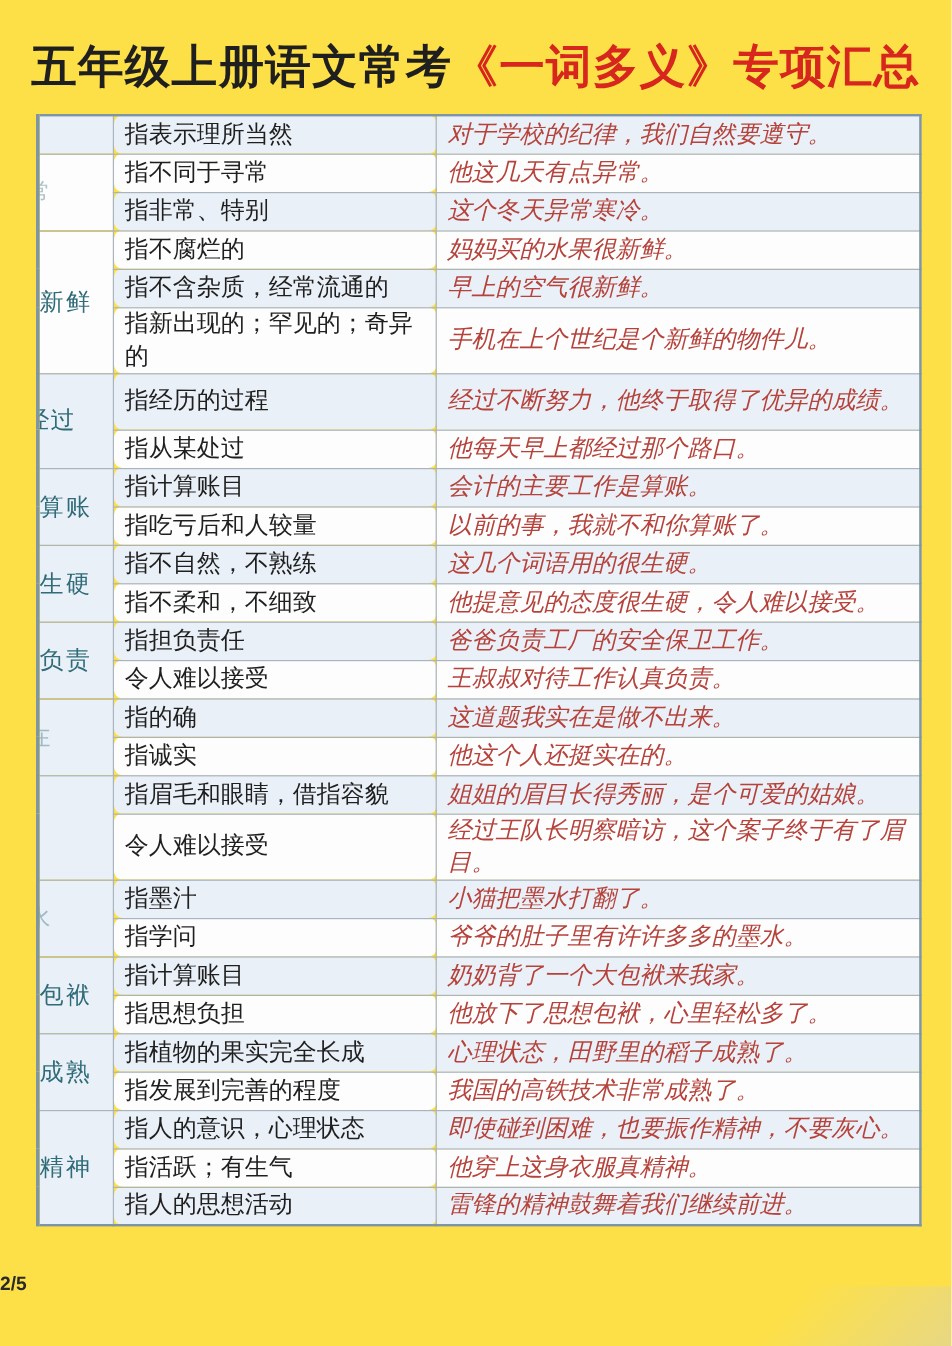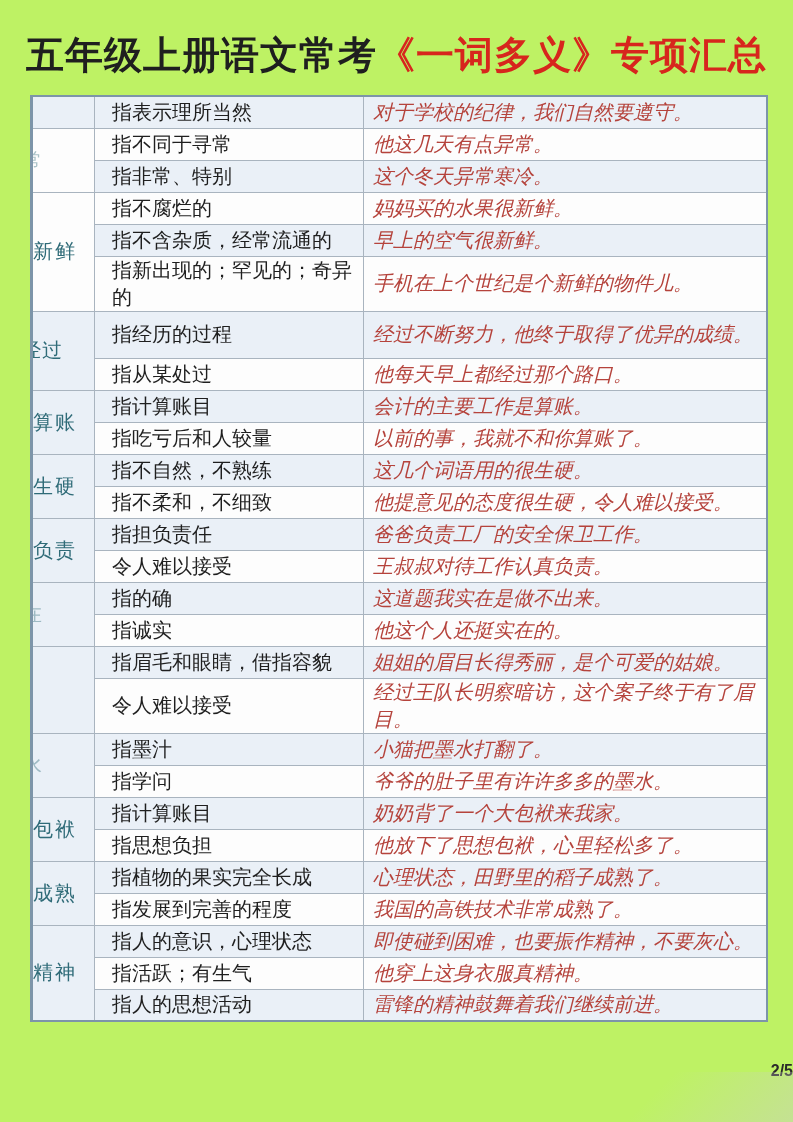--- a/index.html
+++ b/index.html
@@ -11,21 +11,21 @@
     --grid-line: #a9b4bf;
     --outer-line: #7d95a9;
     --ink-black: #1f1f1f;
   }
   * { margin: 0; padding: 0; box-sizing: border-box; }
   html, body { background: #ffffff; }
   .page {
     position: relative;
     width: 793px;
     height: 1122px;
-    background: #bef264;
+    background: #fde047;
     overflow: hidden;
     font-family: "Liberation Serif", "DejaVu Serif", serif;
   }
   .title {
     position: absolute;
     top: 30px;
     left: 0;
     width: 100%;
     text-align: center;
     font-size: 38px;
@@ -64,40 +64,41 @@
     font-size: 20px;
     letter-spacing: 2px;
     white-space: nowrap;
   }
   td.word-cell .word-text { display: inline-block; }
   td.word-cell.vis-partial { text-align: left; }
   td.word-cell.vis-partial .word-text { margin-left: -12px; letter-spacing: 1px; }
   td.word-cell.vis-sliver { text-align: left; }
   td.word-cell.vis-sliver .word-text { margin-left: -33px; opacity: 0.4; }
   td.meaning-cell {
-    padding-left: 17px;
+    padding-left: 9px;
     padding-right: 4px;
     color: var(--ink-black);
     font-size: 20px;
     line-height: 27px;
+    border-radius: 7px;
   }
   td.example-cell {
     padding-left: 9px;
     padding-right: 2px;
     color: var(--example-red);
     font-size: 20px;
     line-height: 27px;
     font-style: italic;
   }
   .pageno {
     position: absolute;
     top: 1062px;
     left: 0;
     width: 100%;
-    text-align: right;
+    text-align: left;
     font-family: "Liberation Sans", "DejaVu Sans", sans-serif;
     font-size: 16px;
     font-weight: bold;
     color: #2a2a2a;
   }
   .corner-shade {
     position: absolute;
     right: 0; bottom: 0;
     width: 230px; height: 50px;
     background: linear-gradient(135deg, rgba(255,255,255,0) 40%, rgba(205,205,205,0.45) 100%);

